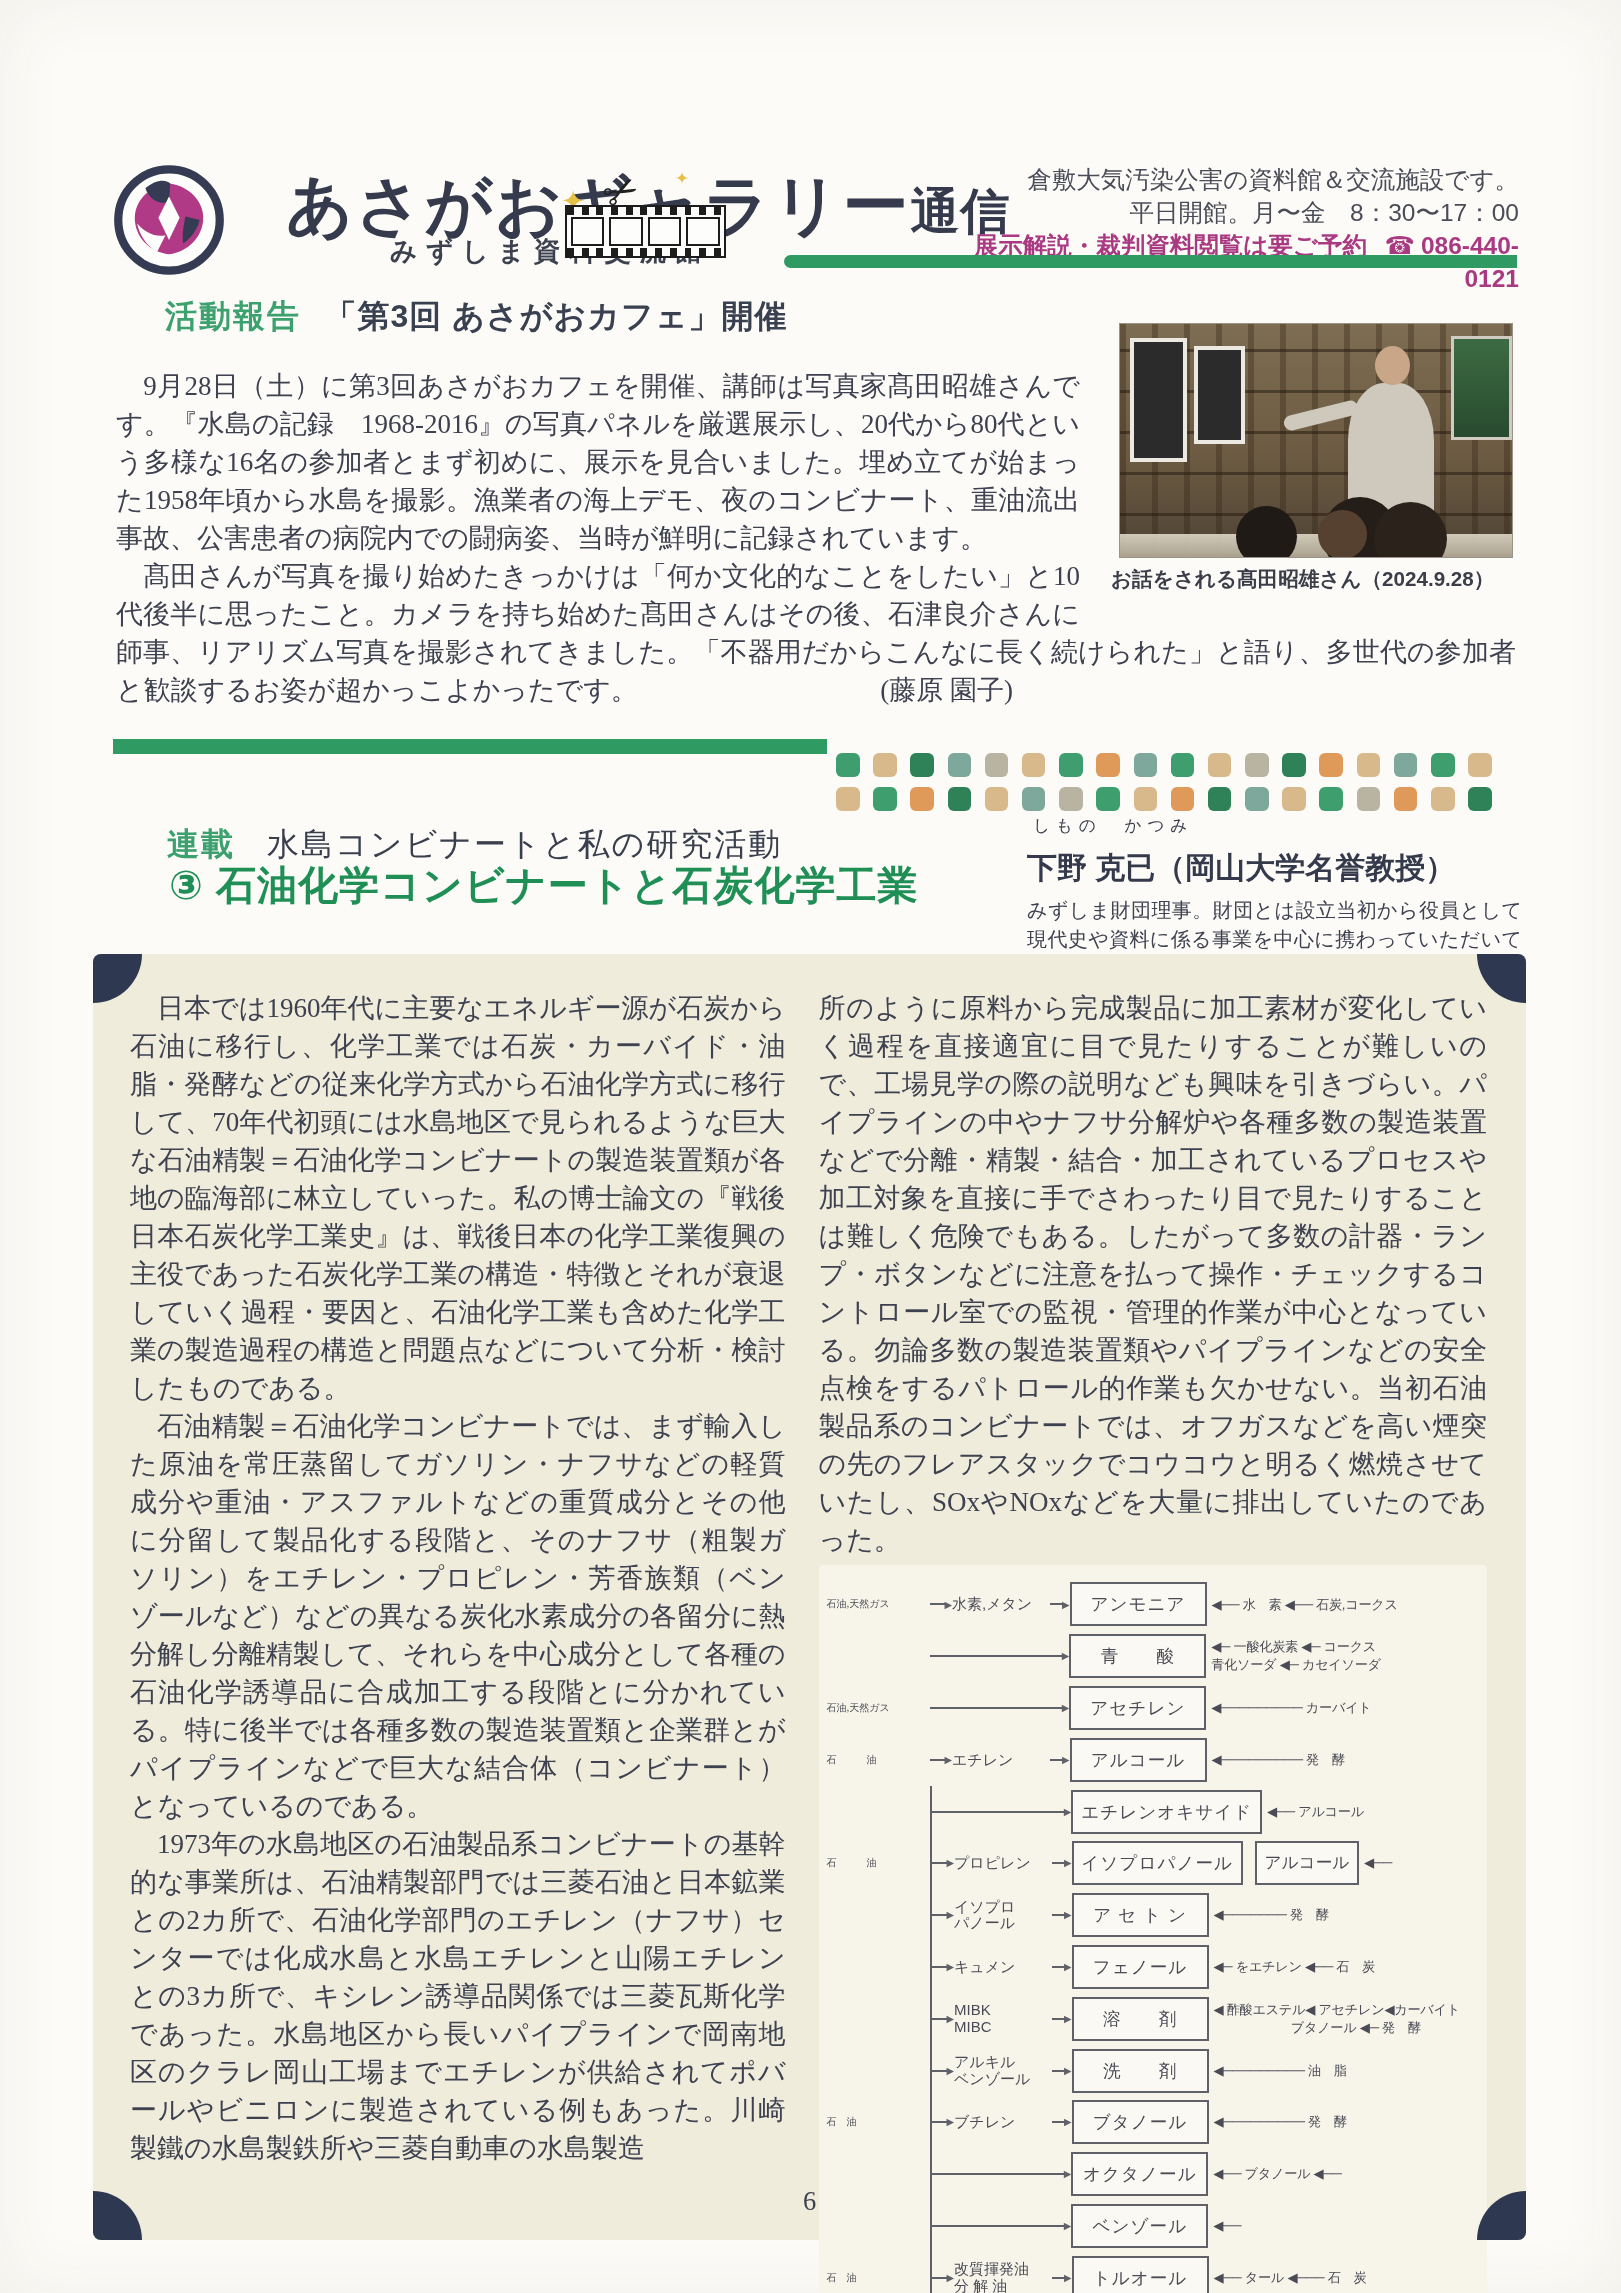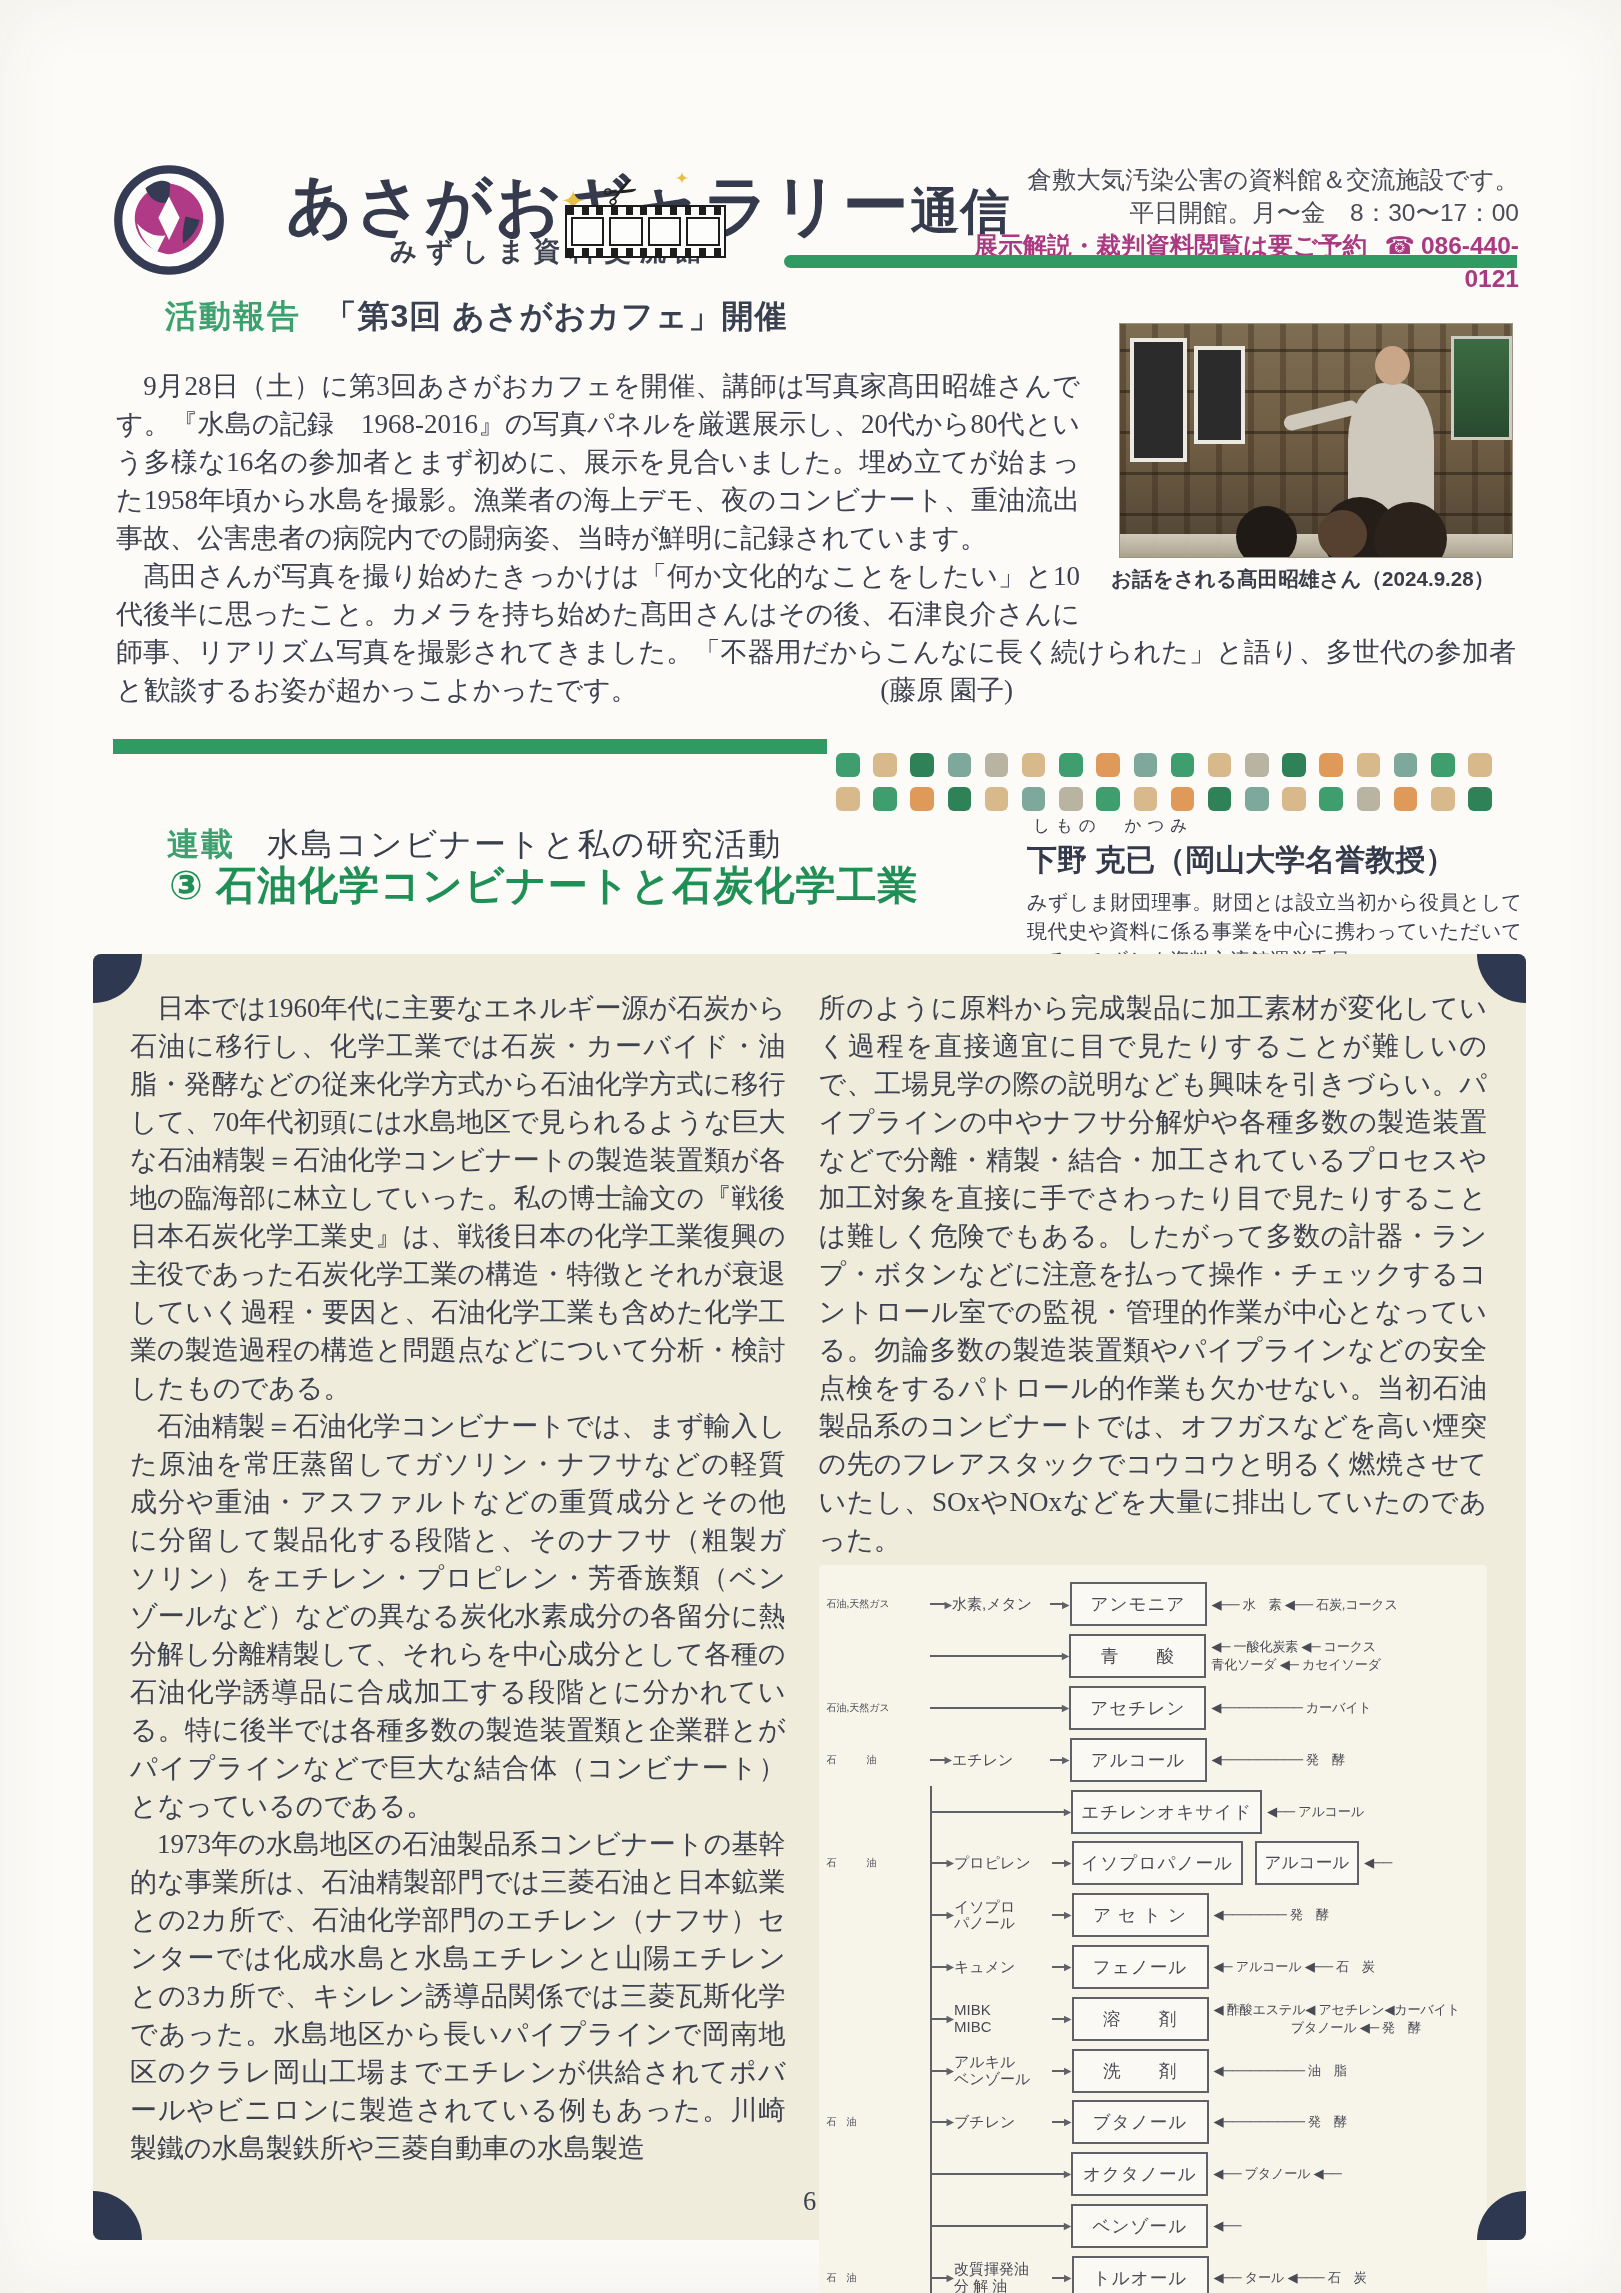--- a/index.html
+++ b/index.html
@@ -69,21 +69,21 @@
   .sq-row{display:flex;gap:13.7px;margin-bottom:10.8px;}
   .sq{width:23.5px;height:23.5px;border-radius:5.9px;}
 
   .serial-label{position:absolute;left:167px;top:823px;font-family:"Liberation Sans","DejaVu Sans",sans-serif;
                 font-weight:bold;font-size:32px;color:#3ca06f;letter-spacing:2px;}
   .series-title{position:absolute;left:267px;top:823px;font-size:32px;color:#3a3f4e;letter-spacing:2px;}
   .article-title{position:absolute;left:169px;top:858px;font-family:"Liberation Sans","DejaVu Sans",sans-serif;
                  font-weight:bold;font-size:40px;color:#1f8f55;letter-spacing:1px;}
   .author{position:absolute;left:1027px;top:814px;width:495px;font-family:"Liberation Sans","DejaVu Sans",sans-serif;}
   .furigana{font-size:16.7px;letter-spacing:5.9px;color:#3a3f4e;padding-left:5.9px;}
-  .author-name{font-size:30px;font-weight:bold;color:#343a4c;margin-top:3px;white-space:nowrap;}
+  .author-name{font-size:30px;font-weight:bold;color:#343a4c;margin-top:11px;white-space:nowrap;}
   .author-bio{font-size:20px;line-height:29px;color:#3e4150;margin-top:6.9px;text-align:justify;}
 
   
   .article-box{position:absolute;left:93px;top:954px;width:1433px;height:1286px;background:#efecdb;border-radius:7.8px;}
   .corner{position:absolute;width:49px;height:49px;background:#2e3850;}
   .c-tl{left:0;top:0;border-radius:7.8px 0 100% 0;}
   .c-tr{right:0;top:0;border-radius:0 7.8px 0 100%;}
   .c-bl{left:0;bottom:0;border-radius:0 100% 0 7.8px;}
   .c-br{right:0;bottom:0;border-radius:100% 0 7.8px 0;}
   .cols{display:flex;gap:33px;padding:35px 39px 0 37px;}
@@ -338,21 +338,21 @@
                 <div class="d-c1 vl">
                   <i class="hl"></i>
                   <i class="ah">▶</i>
                 </div>
                 <div class="d-mid">キュメン</div>
                 <div class="d-c2">
                   <i class="hl"></i>
                   <i class="ah">▶</i>
                 </div>
                 <div class="d-box">フェノール</div>
-                <div class="d-right"><div class="d-rline">◀─ アルコール ◀── 石　炭</div></div>
+                <div class="d-right"><div class="d-rline">◀─ をエチレン ◀── 石　炭</div></div>
               </div>
               <div class="d-row tall">
                 <div class="d-src"></div>
                 <div class="d-c1 vl">
                   <i class="hl"></i>
                   <i class="ah">▶</i>
                 </div>
                 <div class="d-mid">MIBK
 MIBC</div>
                 <div class="d-c2">

